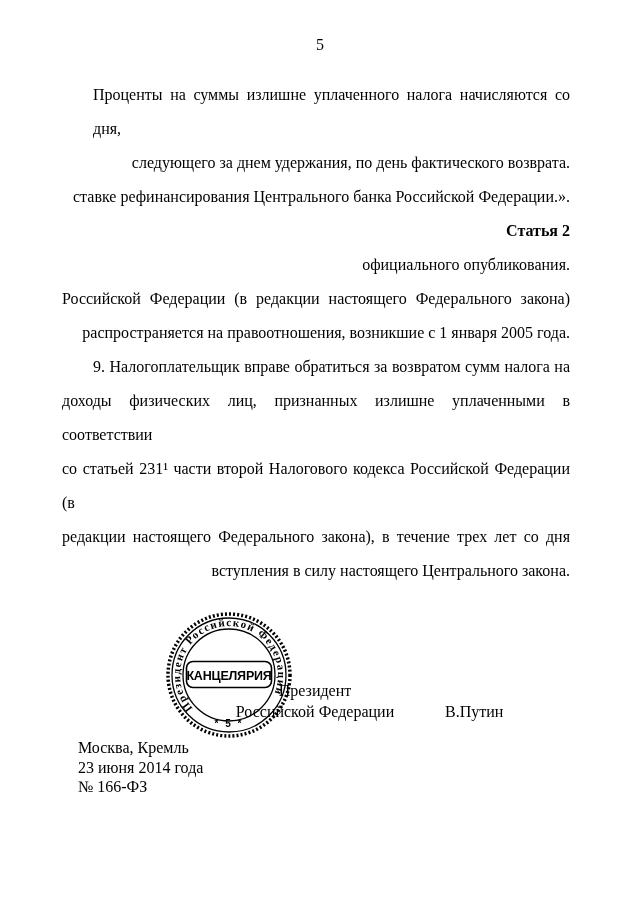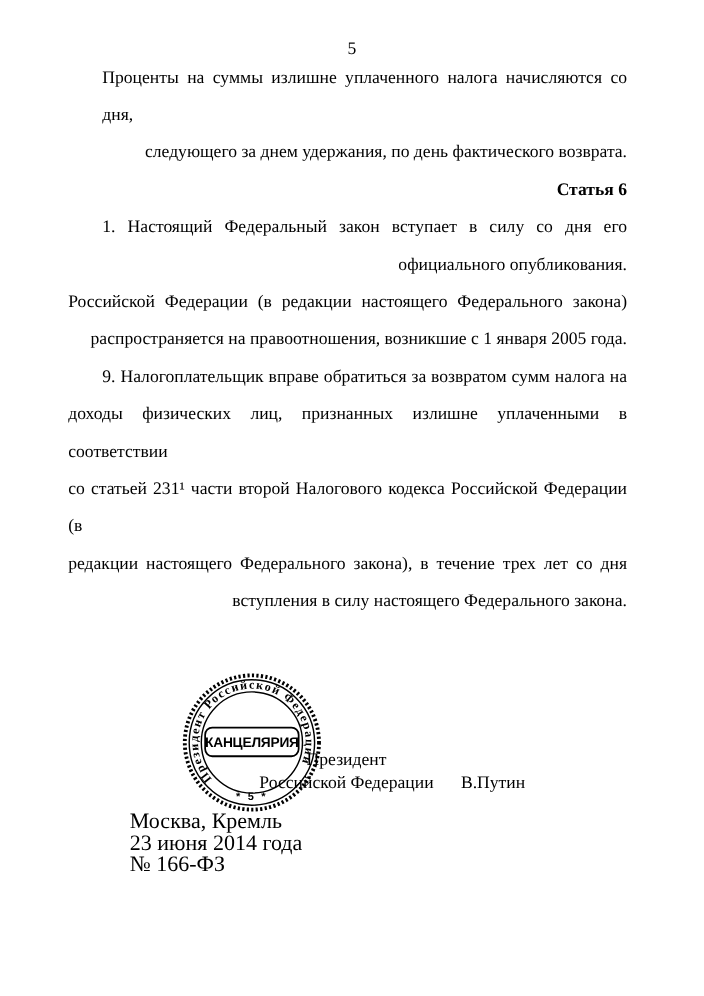--- a/index.html
+++ b/index.html
@@ -8,38 +8,38 @@
     position:relative; width:640px; height:905px; margin:0 auto;
     background:#ffffff; color:#000;
     font-family:"Liberation Serif","DejaVu Serif",serif;
     overflow:hidden;
   }
   .page-number {
     position:absolute; top:36px; left:0; width:640px;
     text-align:center; font-size:16px; line-height:normal;
   }
   .body {
-    position:absolute; left:62px; top:54px; width:508px;
+    position:absolute; left:62px; top:78px; width:508px;
     font-size:16px; line-height:34px;
   }
   .line { text-align:right; }
   .line.j { text-align:justify; text-align-last:justify; }
   .line.ind { padding-left:31px; }
   .line.bold { font-weight:bold; }
   .sig-title {
     position:absolute; left:230px; top:680px; width:170px;
     text-align:center; font-size:16px; line-height:21px;
   }
   .signer {
-    position:absolute; left:419px; top:701px;
+    position:absolute; left:445px; top:701px;
     font-size:16px; line-height:21px;
   }
   .issue {
     position:absolute; left:78px; top:738px;
-    font-size:20px; line-height:19.5px;margin-left:40px;
+    font-size:16px; line-height:19.5px;
   }
   .stamp { position:absolute; left:159px; top:605px; }
   .stamp .ring-text {
     font-family:"Liberation Serif","DejaVu Serif",serif;
     font-weight:bold; font-size:11px; letter-spacing:1.3px;
     fill:#000;
   }
   .stamp .star-text {
     font-family:"Liberation Sans","DejaVu Sans",sans-serif;
     font-weight:bold; font-size:10px; letter-spacing:2px;
@@ -54,30 +54,30 @@
 </head>
 <body>
 
 <div class="page">
 
   <div class="page-number">5</div>
 
   <div class="body" id="doc-body">
       <div class="line j ind">Проценты на суммы излишне уплаченного налога начисляются со дня,</div>
       <div class="line">следующего за днем удержания, по день фактического возврата.</div>
-      <div class="line ind bold">Статья 6</div>
-      <div class="line j ind">1. Настоящий Федеральный закон вступает в силу со дня его</div>
+      <div class="line">ставке рефинансирования Центрального банка Российской Федерации.».</div>
+      <div class="line ind bold">Статья 2</div>
       <div class="line">официального опубликования.</div>
       <div class="line j">Российской Федерации (в редакции настоящего Федерального закона)</div>
       <div class="line">распространяется на правоотношения, возникшие с 1 января 2005 года.</div>
       <div class="line j ind">9. Налогоплательщик вправе обратиться за возвратом сумм налога на</div>
       <div class="line j">доходы физических лиц, признанных излишне уплаченными в соответствии</div>
       <div class="line j">со статьей 231¹ части второй Налогового кодекса Российской Федерации (в</div>
       <div class="line j">редакции настоящего Федерального закона), в течение трех лет со дня</div>
-      <div class="line">вступления в силу настоящего Федерального закона.</div>
+      <div class="line">вступления в силу настоящего Центрального закона.</div>
     </div>
 
   <div class="sig-title">
     <div>Президент</div>
     <div>Российской Федерации</div>
   </div>
 
   <div class="signer">В.Путин</div>
 
   <div class="issue">

